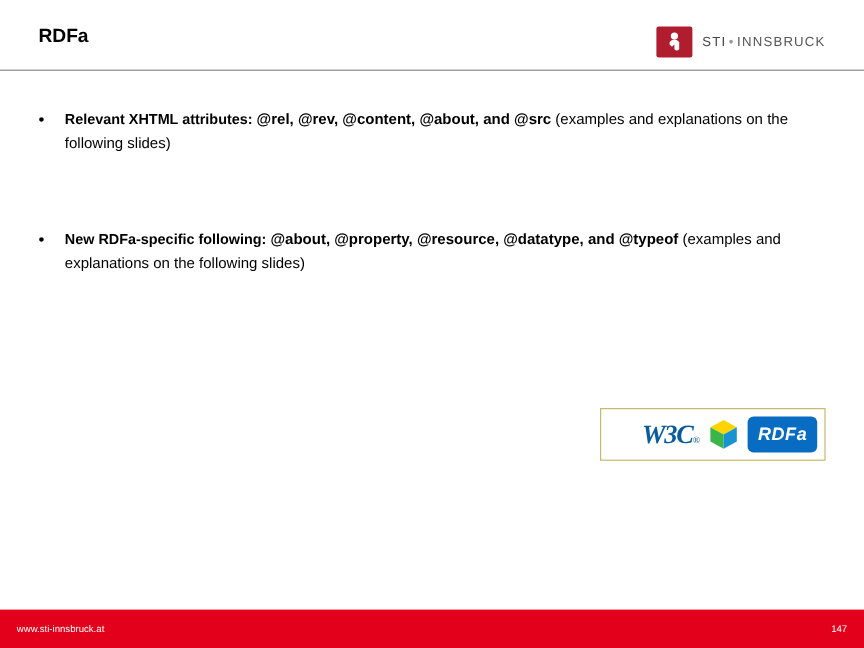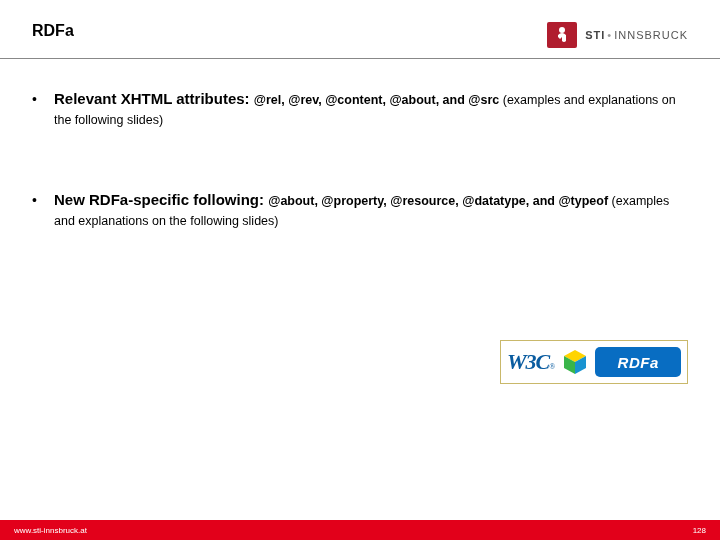--- a/index.html
+++ b/index.html
@@ -5,44 +5,44 @@
   * { margin: 0; padding: 0; box-sizing: border-box; }
   html, body { width: 720px; height: 540px; font-family: Arial, Helvetica, sans-serif; color: #000; background: #fff; }
   .slide { width: 720px; height: 540px; position: relative; }
 
   .header { padding: 22px 32px 10px 32px; display: flex; justify-content: space-between; align-items: flex-start; }
   .header-title { font-size: 16px; font-weight: bold; }
   .brand { display: flex; align-items: center; gap: 8px; }
   .brand-logo { width: 30px; height: 26px; background: #b01d2e; border-radius: 2px; position: relative; }
   .brand-logo svg { position: absolute; top: 3px; left: 5px; }
   .brand-text { font-size: 11px; letter-spacing: 1px; color: #555; }
-  .brand-text .sti { font-weight: bold; color: #444; }
+  .brand-text .sti { font-weight: normal; color: #444; }
   .brand-text .sep { color: #999; padding: 0 2px; }
 
   .divider { border: none; border-top: 1px solid #888; margin: 0 0 0 0; width: 100%; }
 
   .title { font-size: 18px; font-weight: bold; padding: 24px 32px 10px 32px; }
 
   .content { padding: 30px 32px 0 32px; }
   .bullet { display: flex; margin-bottom: 60px; }
   .bullet .dot { width: 22px; flex: 0 0 22px; font-size: 14px; line-height: 20px; }
   .bullet .text { font-size: 12.5px; line-height: 20px; }
-  .bullet .lead { font-size: 15px; font-weight: bold; }
+  .bullet .lead { font-size: 12px; font-weight: bold; }
   .bullet .attrs { font-weight: bold; }
   .bullet .tail { font-weight: normal; }
 
   .badge-wrap { position: absolute; right: 32px; top: 340px; }
   .badge { width: 188px; height: 44px; border: 1px solid #c9b86a; background: #fff; display: flex; align-items: center; padding: 4px 6px; gap: 6px; }
-  .w3c { display: flex; align-items: baseline; font-family: Georgia, 'Times New Roman', serif; }
+  .w3c { display: flex; align-items: baseline; font-family: Georgia, 'Times New Roman', serif; margin-left: 28px; }
   .w3c .w { font-size: 22px; font-weight: bold; font-style: italic; color: #0a5ca0; letter-spacing: -1px; }
   .w3c .reg { font-size: 8px; color: #0a5ca0; vertical-align: super; }
   .cube { width: 28px; height: 28px; }
   .rdfa-chip { flex: 1; height: 30px; background: #086dc2; border-radius: 5px; display: flex; align-items: center; justify-content: center; color: #fff; font-weight: bold; font-size: 15px; font-style: italic; letter-spacing: 0.5px; }
 
-  .footer { position: absolute; bottom: 0; left: 0; right: 0; height: 20px; background: #e2001a; color: #fff; display: flex; align-items: center; justify-content: space-between; padding: 0 14px; font-size: 8px; }
+  .footer { position: absolute; bottom: 0; left: 0; right: 0; height: 32px; background: #e2001a; color: #fff; display: flex; align-items: center; justify-content: space-between; padding: 0 14px; font-size: 8px; }
 </style>
 </head>
 <body>
 
 <div class="slide">
 
   <div class="header">
     <div class="header-title">RDFa</div>
     <div class="brand">
       <div class="brand-logo">
@@ -85,16 +85,16 @@
         <polygon points="14,2 25,8 14,14 3,8" fill="#ffd400"></polygon>
         <polygon points="3,8 14,14 14,26 3,20" fill="#39b54a"></polygon>
         <polygon points="25,8 14,14 14,26 25,20" fill="#1893d1"></polygon>
       </svg>
       <div class="rdfa-chip">RDFa</div>
     </div>
   </div>
 
   <div class="footer">
     <span>www.sti-innsbruck.at</span>
-    <span>128</span>
+    <span>147</span>
   </div>
 
 </div>
 
 </body></html>

